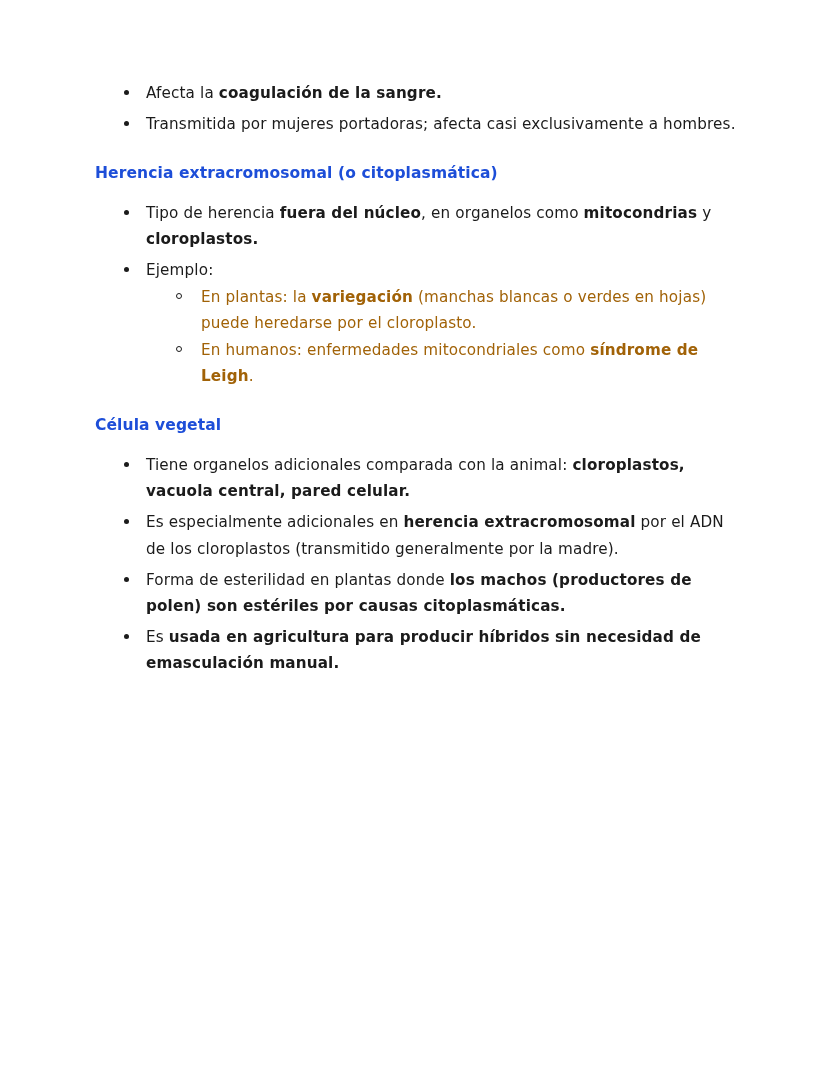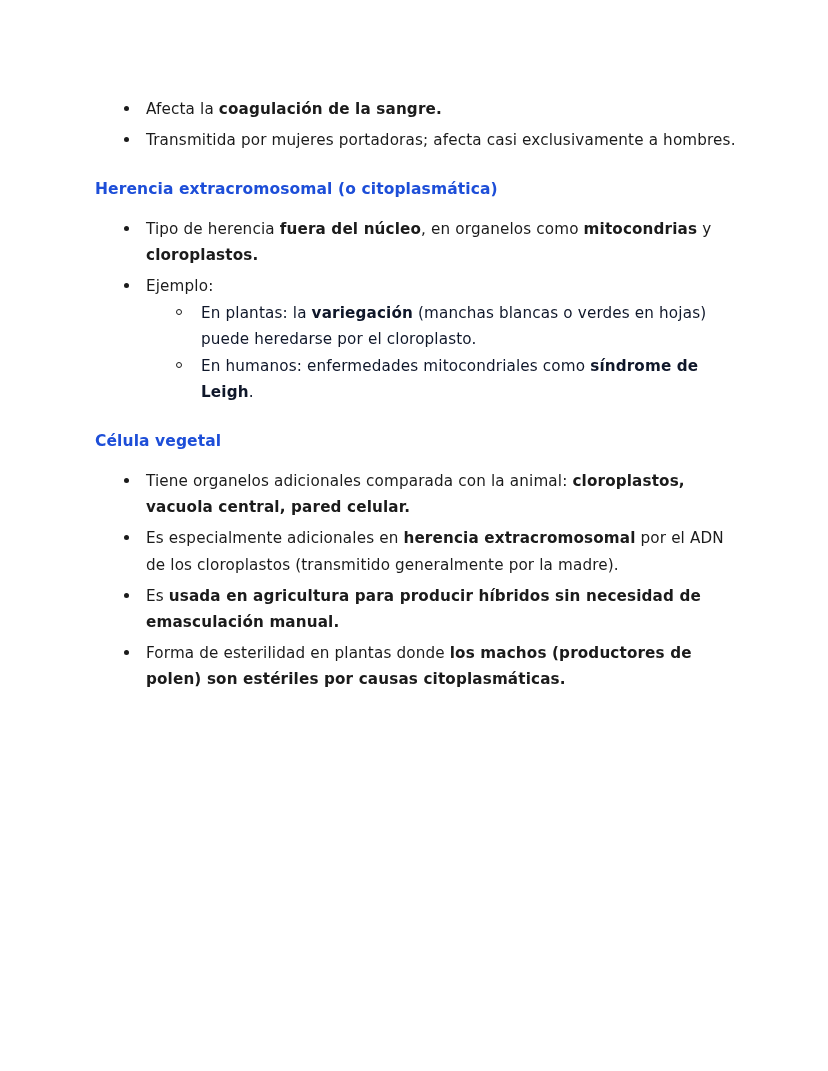--- a/index.html
+++ b/index.html
@@ -14,21 +14,21 @@
     height: 1071px;
     background: #ffffff;
     box-sizing: border-box;
     font-family: "DejaVu Sans", sans-serif;
     overflow: hidden;
   }
 
   .content {
     position: absolute;
     left: 95px;
-    top: 96px;
+    top: 80px;
     width: 645px;
   }
 
   
   .section-heading {
     color: #1d4ed8;
     font-family: "DejaVu Sans", sans-serif;
     font-size: 15.5px;
     font-weight: 600;
     letter-spacing: 0.1px;
@@ -74,21 +74,21 @@
   ul.subbullets {
     list-style: none;
     margin: 0;
     padding: 0;
   }
 
   ul.subbullets > li {
     position: relative;
     padding-left: 55px;
     margin-bottom: 1px;
-    color: #0f172a;
+    color: #a16207;
     font-size: 15.2px;
     line-height: 1.72;
     letter-spacing: 0.15px;
   }
 
   ul.subbullets > li::before {
     content: "";
     position: absolute;
     left: 30px;
     top: 9px;
@@ -128,17 +128,17 @@
             <li><span class="frag">En plantas: la </span><b class="frag">variegación</b><span class="frag"> (manchas blancas o verdes en hojas) puede heredarse por el cloroplasto.</span></li>
             <li><span class="frag">En humanos: enfermedades mitocondriales como </span><b class="frag">síndrome de Leigh</b><span class="frag">.</span></li>
           </ul></li>
       </ul>
       <div class="section-heading heading-block">Célula vegetal</div>
       <ul class="bullets">
         <li><span class="frag">Tiene organelos adicionales comparada con la animal: </span><b class="frag">cloroplastos, vacuola central, pared celular.</b></li>
         <li><span class="frag">Es especialmente adicionales en </span><b class="frag">herencia extracromosomal</b><span class="frag"> por el ADN de los cloroplastos (transmitido generalmente por la madre).</span></li>
       </ul>
       <ul class="bullets">
+        <li><span class="frag">Forma de esterilidad en plantas donde </span><b class="frag">los machos (productores de polen) son estériles por causas citoplasmáticas.</b></li>
         <li><span class="frag">Es </span><b class="frag">usada en agricultura para producir híbridos sin necesidad de emasculación manual.</b></li>
-        <li><span class="frag">Forma de esterilidad en plantas donde </span><b class="frag">los machos (productores de polen) son estériles por causas citoplasmáticas.</b></li>
       </ul>
     </div>
 </div>
 
 </body></html>

